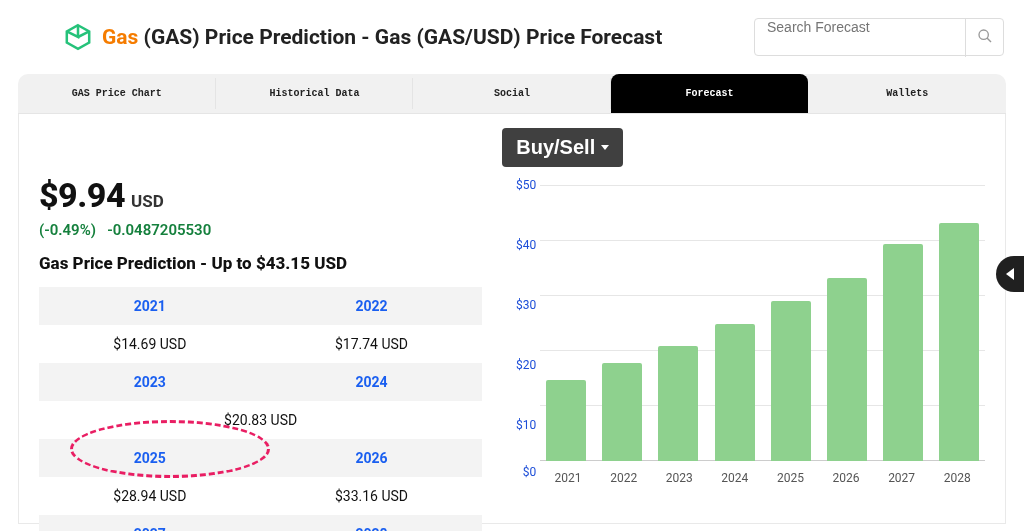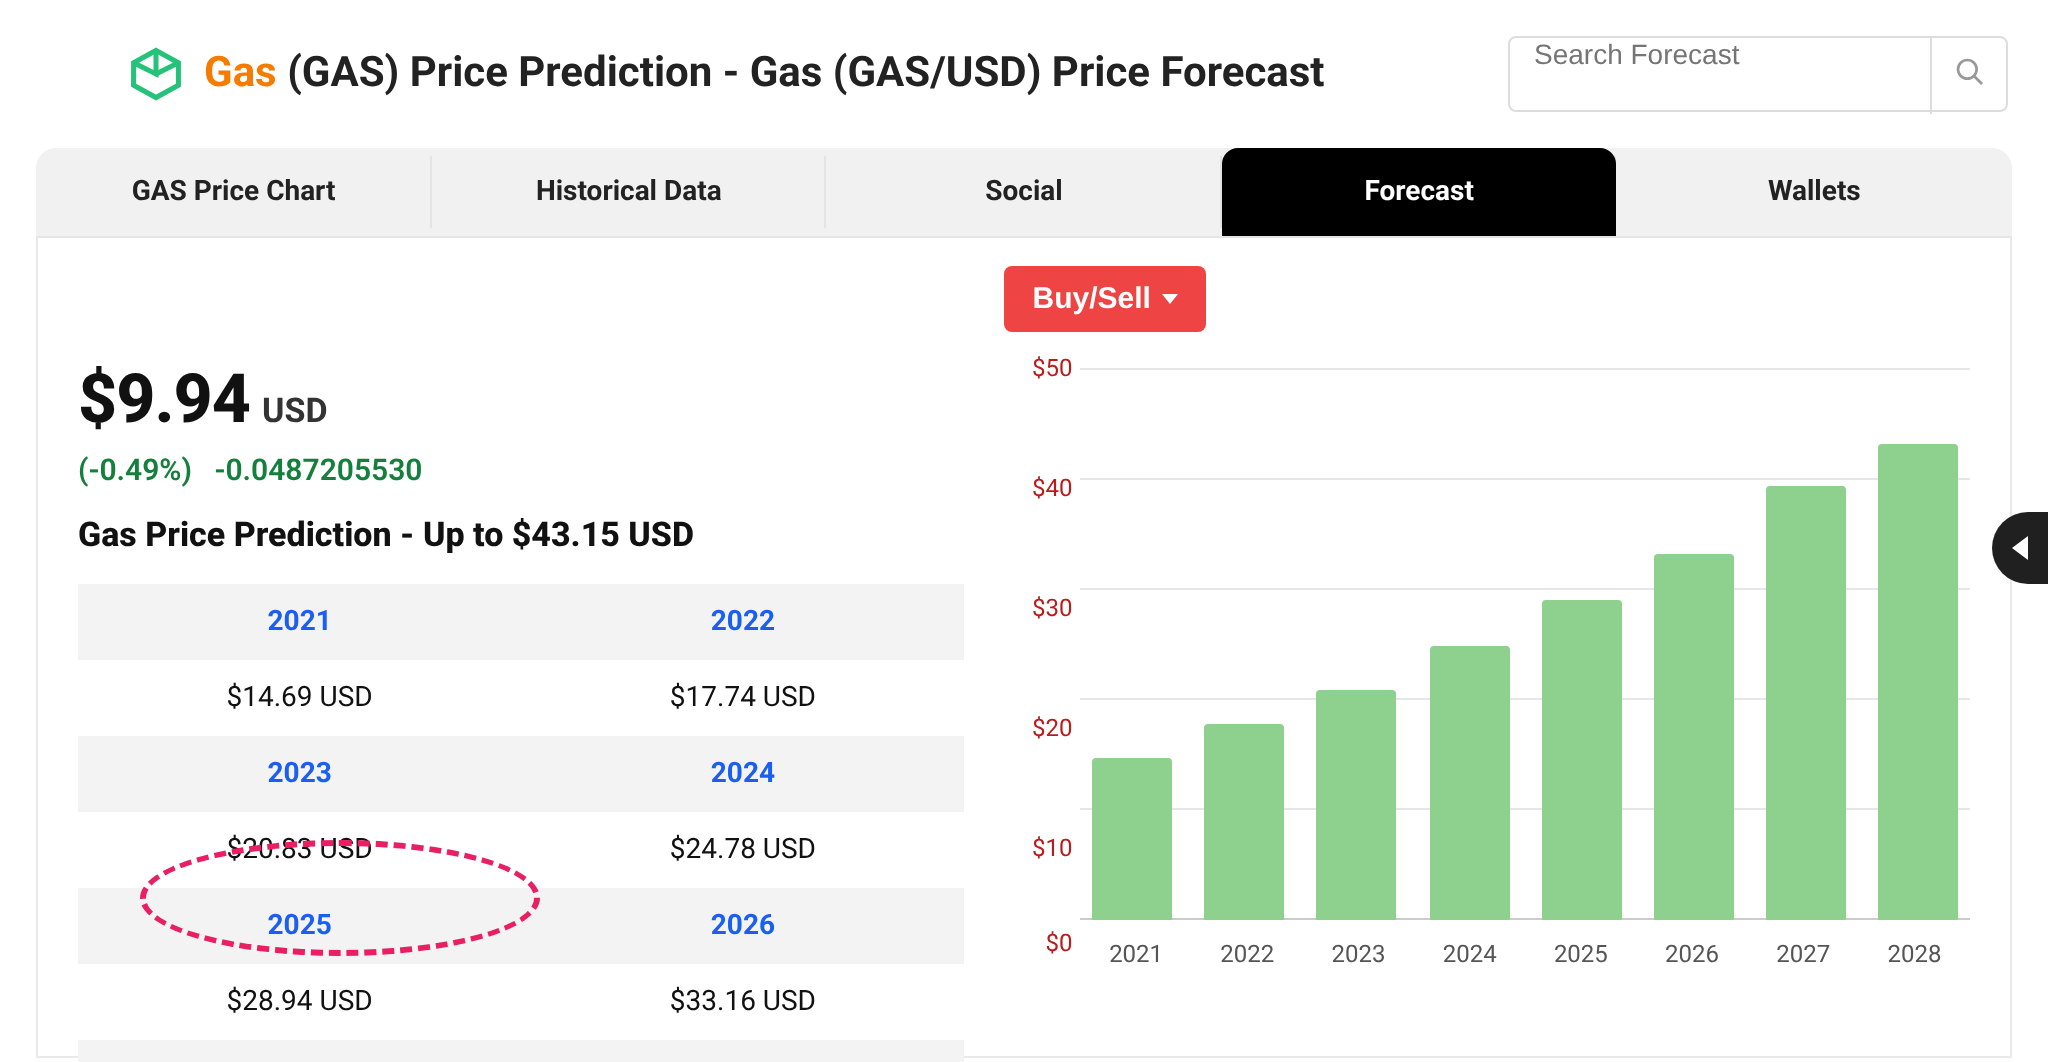--- a/index.html
+++ b/index.html
@@ -63,25 +63,26 @@
     background: #f1f1f1;
     border-radius: 10px 10px 0 0;
     margin: 0 18px;
     overflow: hidden;
     border-bottom: 1px solid #e5e5e5;
   }
   .tab {
     flex: 1;
     text-align: center;
     padding: 14px 12px;
-    font-size: 14px;
+    font-size: 10px;
     font-weight: 700;
     color: #222;
     position: relative;
     cursor: pointer;
+    font-family: Liberation Mono, monospace;
   }
   .tab:not(:last-child)::after {
     content: "";
     position: absolute;
     right: 0; top: 10%;
     height: 80%;
     width: 0;
     border-right: 1px solid rgba(0,0,0,0.05);
   }
   .tab.active {
@@ -170,26 +171,26 @@
     z-index: 50;
   }
 
   
   .btn-row {
     display: flex;
     gap: 10px;
     margin-bottom: 18px;
   }
   .btn {
-    background: #ef4444;
+    background: #404040;
     color: #fff;
     border: none;
     border-radius: 4px;
     padding: 8px 14px;
-    font-size: 15px;
+    font-size: 20px;
     font-weight: 600;
     display: flex;
     align-items: center;
     gap: 6px;
     cursor: pointer;
   }
   .caret-down {
     width: 0; height: 0;
     border-left: 4px solid transparent;
     border-right: 4px solid transparent;
@@ -211,21 +212,21 @@
   .gridline {
     position: absolute;
     left: 0; right: 0;
     border-top: 1px solid #e6e6e6;
     height: 0;
   }
   .ylabel {
     position: absolute;
     left: 0;
     font-size: 12px;
-    color: #b91c1c;
+    color: #1d4ed8;
     width: 34px;
     text-align: right;
     transform: translateY(-50%);
   }
   .bars {
     position: absolute;
     left: 38px; right: 6px; top: 0; bottom: 24px;
     display: flex;
     align-items: flex-end;
     justify-content: space-around;
@@ -330,21 +331,20 @@
       <div class="tr">
         <div class="td val">$14.69 USD</div>
         <div class="td val">$17.74 USD</div>
       </div>
       <div class="tr">
         <div class="td yr">2023</div>
         <div class="td yr">2024</div>
       </div>
       <div class="tr">
         <div class="td val">$20.83 USD</div>
-        <div class="td val">$24.78 USD</div>
       </div>
       <div class="tr">
         <div class="td yr">2025</div>
         <div class="td yr">2026</div>
       </div>
       <div class="tr">
         <div class="td val">$28.94 USD</div>
         <div class="td val">$33.16 USD</div>
       </div>
       <div class="tr">

